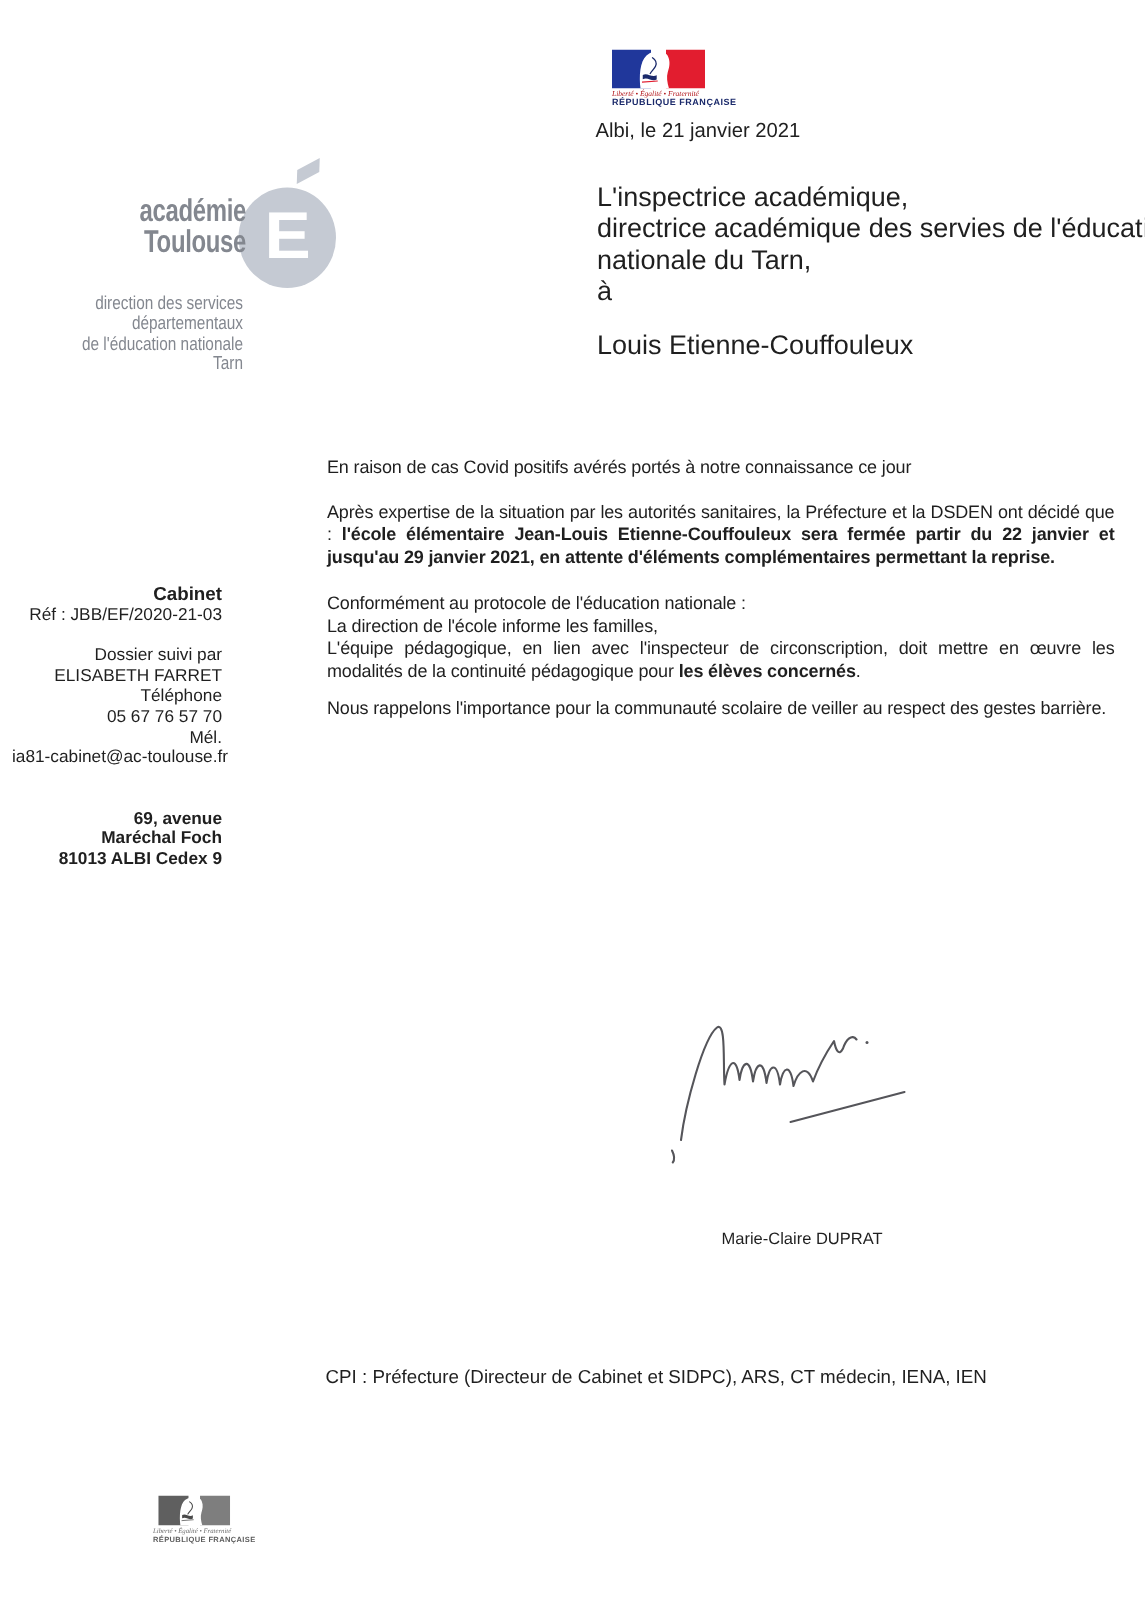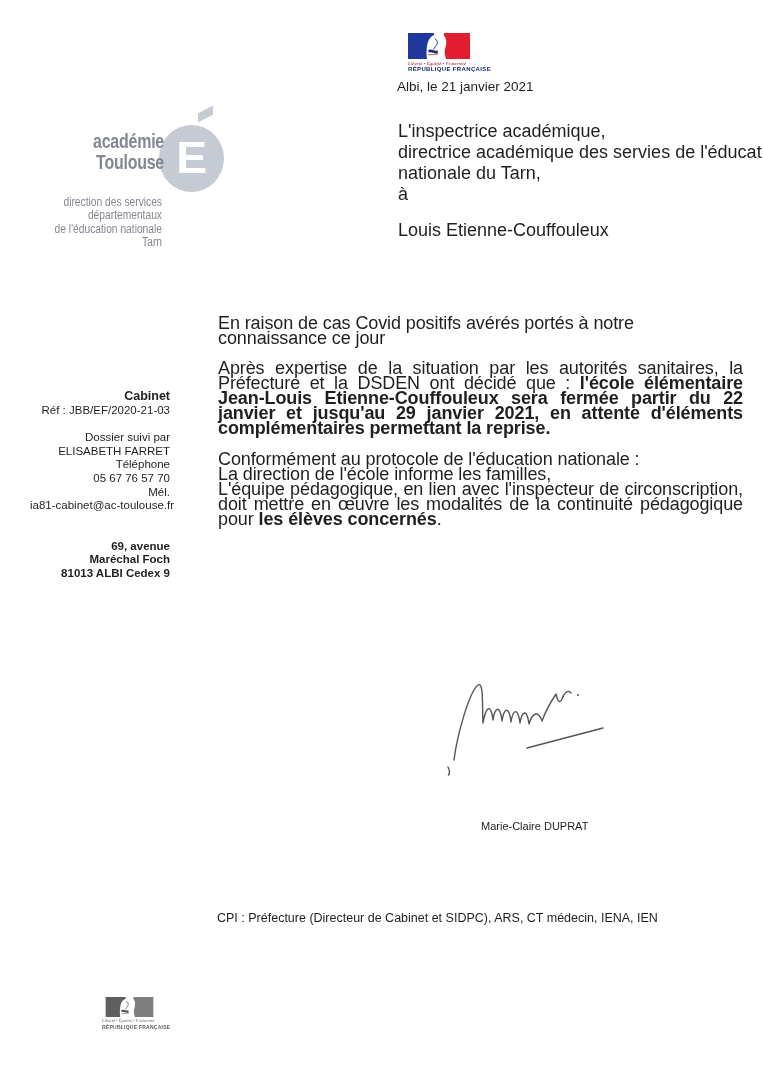--- a/index.html
+++ b/index.html
@@ -55,32 +55,32 @@
   }
 
   
   #recipient { left:398px; top:121px; font-size:18px; }
   #recipient-from .line { height:21px; }
   #recipient-to { margin-top:15px; }
   #recipient-to .line { height:17px; }
 
   
   #sidebar {
-    left:30px; top:390px; width:140px; text-align:right;
+    left:8px; top:390px; width:140px; text-align:right;
     font-size:11.5px; line-height:13.6px;
   }
   #sidebar .sb-title { font-weight:bold; font-size:12.5px; }
   #sidebar .gap-s { height:14px; }
   #sidebar .gap-l { height:27px; }
   #sidebar .bold { font-weight:bold; }
 
   
   #letter-body {
-    left:218px; top:316px; width:525px;
-    font-size:18px; line-height:15px; letter-spacing:-0.1px;
+    left:218px; top:304px; width:525px;
+    font-size:12px; line-height:15px; letter-spacing:-0.1px;
   }
   #letter-body p { margin:0; }
   .just { text-align:justify; }
   .mb15 { margin-bottom:15px !important; }
   .mb14 { margin-bottom:14px !important; }
   .mb16 { margin-bottom:16px !important; }
   .mb10 { margin-bottom:10px !important;margin-top:16px; }
   .b { font-weight:bold; }
 
   
@@ -161,20 +161,21 @@
   </div>
 
   <div class="abs" id="letter-body">
     <p class="mb15">En raison de cas Covid positifs avérés portés à notre connaissance ce jour</p>
     <p class="just mb16"><span>Après expertise de la situation par les autorités sanitaires, la Préfecture et la DSDEN ont décidé que : </span><span class="b">l'école élémentaire Jean-Louis Etienne-Couffouleux sera fermée partir du 22 janvier et jusqu'au 29 janvier 2021, en attente d'éléments complémentaires permettant la reprise.</span></p>
     <div class="mb10">
       <div class="line">Conformément au protocole de l'éducation nationale :</div>
       <div class="line">La direction de l'école informe les familles,</div>
       <p class="just"><span>L'équipe pédagogique, en lien avec l'inspecteur de circonscription, doit mettre en œuvre les modalités de la continuité pédagogique pour </span><span class="b">les élèves concernés</span><span>.</span></p>
     </div>
+    <p class="just">Nous rappelons l'importance pour la communauté scolaire de veiller au respect des gestes barrière.</p>
   </div>
 
 
   <div class="abs" id="sig-scrawl">
     <svg width="180" height="105" viewBox="0 0 180 105">
       <g stroke="#55555a" stroke-width="1.4" fill="none" stroke-linecap="round" stroke-linejoin="round">
         <path d="M14,88 C17,64 29,20 38,13 C44,9 42,36 43,51
                  C46,34 51,31 53,48
                  C55,35 60,32 62,49
                  C64,36 69,33 71,50

